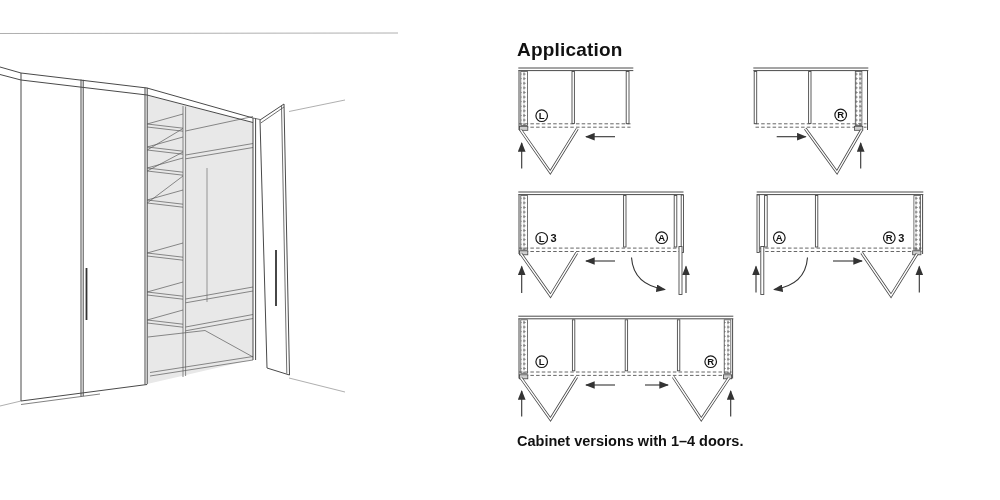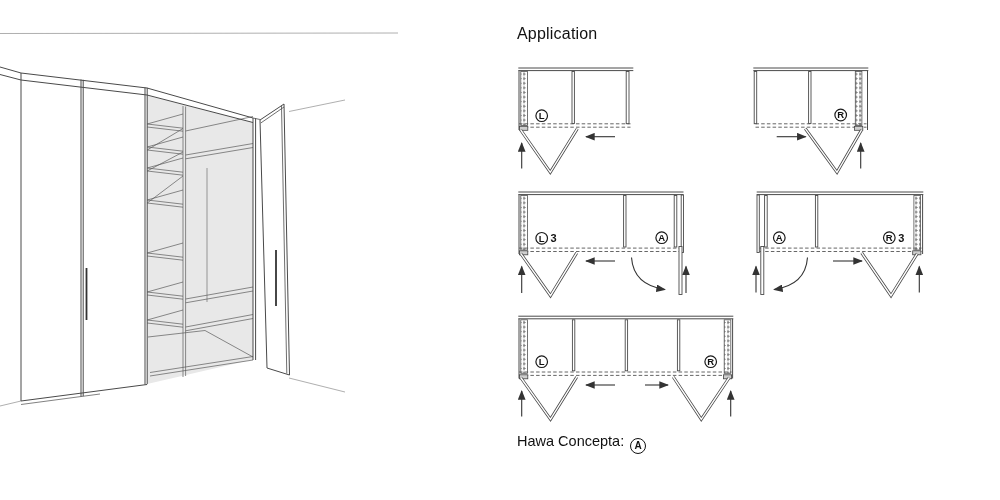--- a/index.html
+++ b/index.html
@@ -1,19 +1,19 @@
 <!DOCTYPE html>
 <html><head>
 <meta charset="utf-8">
 <style>
   html,body{margin:0;padding:0;}
   body{width:1000px;height:500px;background:#ffffff;position:relative;overflow:hidden;
        font-family:"Liberation Sans", sans-serif;color:#111;}
   .abs{position:absolute;}
-  #app-heading{left:517px;top:25px;font-size:16px;font-weight:normal;letter-spacing:.2px;}
+  #app-heading{left:517px;top:39px;font-size:19px;font-weight:bold;letter-spacing:.2px;}
   #caption{left:517px;top:431px;font-size:14.5px;line-height:21.5px;}
   #caption .title{font-weight:bold;}
   .badge{display:inline-block;width:14px;height:14px;border:1.4px solid #111;border-radius:50%;
          font-size:10px;font-weight:bold;text-align:center;line-height:14px;
          vertical-align:-2.5px;margin:0 2px;}
   svg text{font-family:"Liberation Sans", sans-serif;}
   .lbl{font-size:9.5px;font-weight:bold;text-anchor:middle;fill:#111;}
   .num{font-size:11px;font-weight:bold;fill:#111;}
 </style>
 </head>
@@ -214,16 +214,14 @@
     <path d="M521.7,416.5 L521.7,391" stroke="#333" stroke-width="1.1" marker-end="url(#ah)"></path>
     <path d="M730.7,416.5 L730.7,391" stroke="#333" stroke-width="1.1" marker-end="url(#ah)"></path>
     <circle cx="541.7" cy="361.7" r="5.8" fill="#fff" stroke="#1a1a1a" stroke-width="1.2"></circle>
     <text class="lbl" x="541.7" y="365.1">L</text>
     <circle cx="710.7" cy="361.7" r="5.8" fill="#fff" stroke="#1a1a1a" stroke-width="1.2"></circle>
     <text class="lbl" x="710.7" y="365.1">R</text>
   </g>
 </svg>
 
 <div class="abs" id="caption">
-  <div>
-    <span>Hawa Concepta: </span><span class="badge">A</span>
-  </div>
+  <div class="title">Cabinet versions with 1–4 doors.</div>
 </div>
 
 </body></html>

